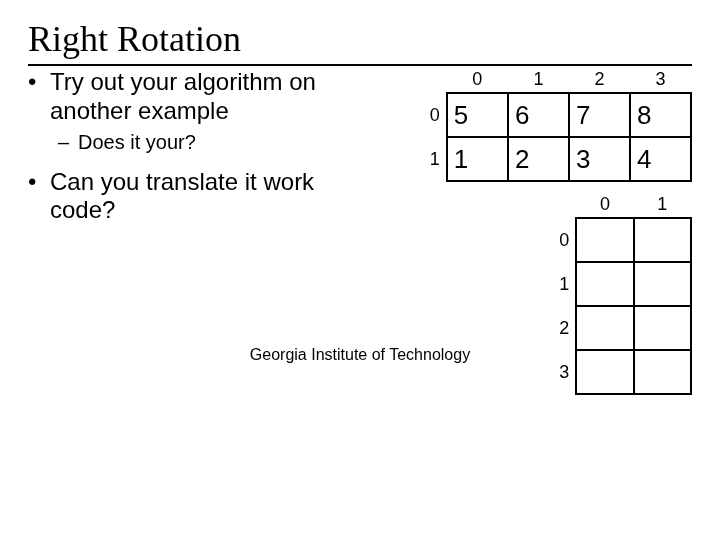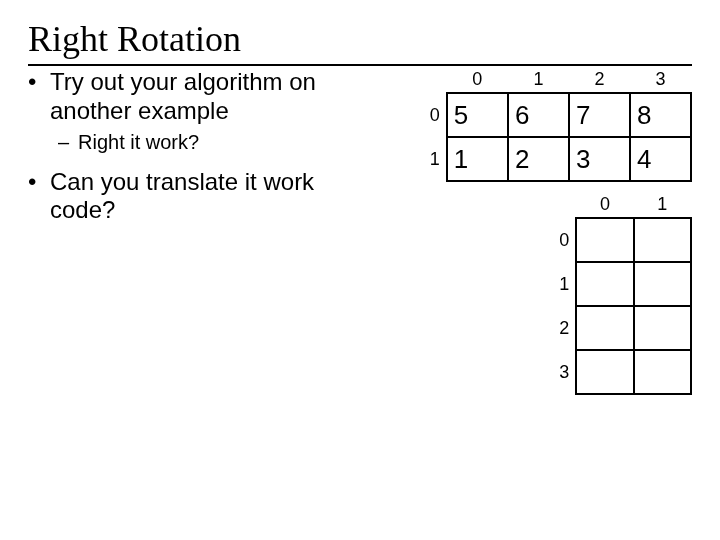--- a/index.html
+++ b/index.html
@@ -133,21 +133,21 @@
 
 <div class="slide">
 
   <h1 class="title">Right Rotation</h1>
 
   <div class="content">
 
     <div class="bullets">
       <ul>
         <li class="level1">Try out your algorithm on another example</li>
-        <li class="level2">Right it work?</li>
+        <li class="level2">Does it your?</li>
         <li class="level1">Can you translate it work code?</li>
       </ul>
     </div>
 
     <div class="grids">
 
       <div class="topgrid">
         <table class="g">
           <tbody>
               <tr class="colhdr">
@@ -203,14 +203,15 @@
             <td class="cell"></td>
             <td class="cell"></td>
           </tr>
         </tbody>
           </table>
       </div>
 
     </div>
   </div>
 
+  <div class="footer">Georgia Institute of Technology</div>
 
 </div>
 
 </body></html>

